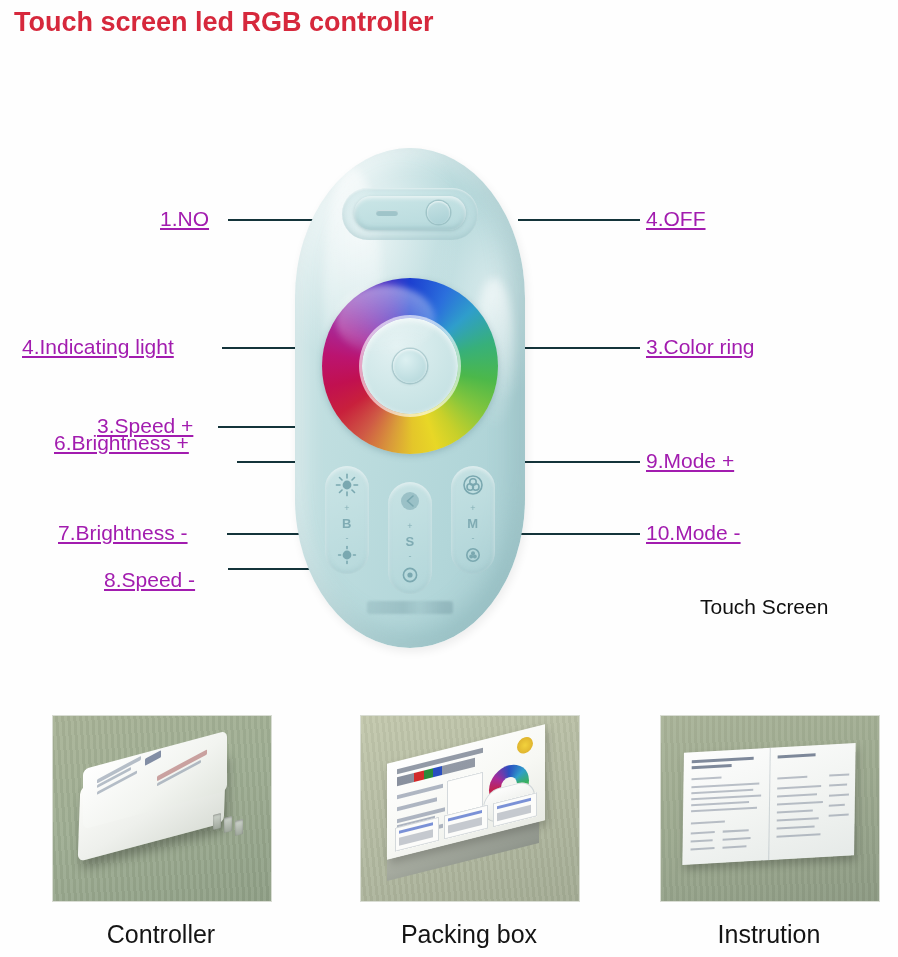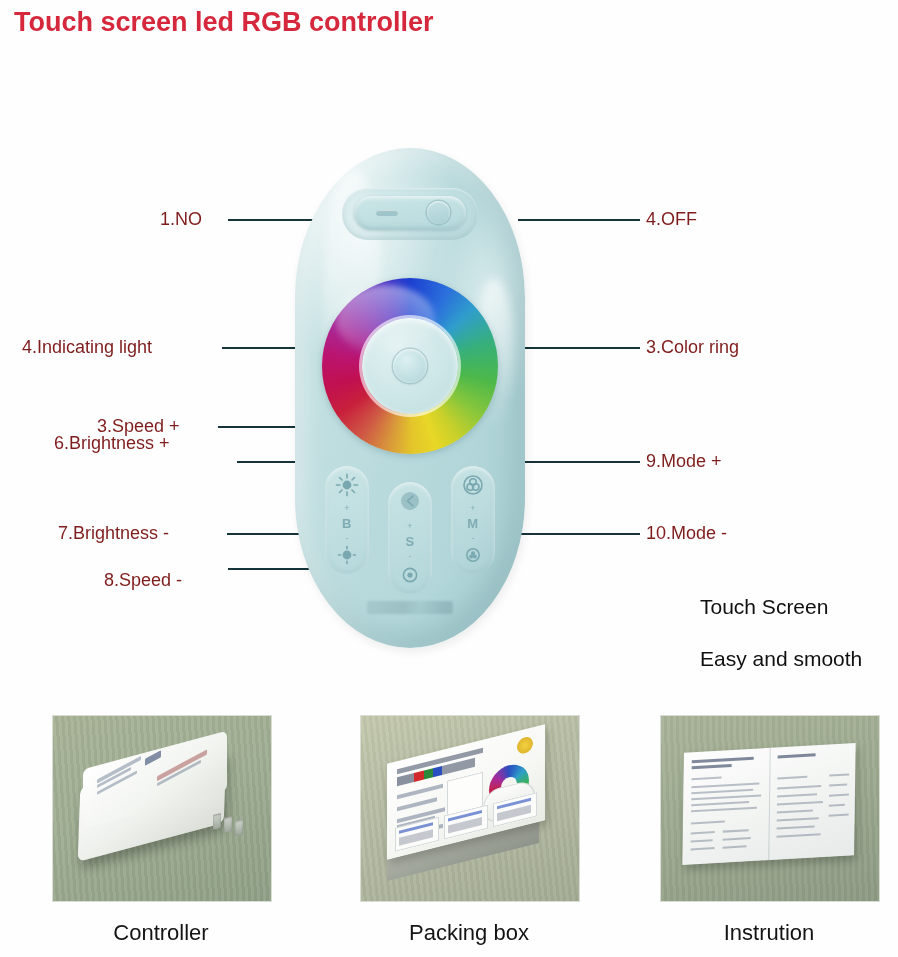--- a/index.html
+++ b/index.html
@@ -39,25 +39,26 @@
     position: absolute;
     left: 0;
     top: 130px;
     width: 898px;
     height: 560px;
   }
 
   
   .label {
     position: absolute;
-    font-size: 18px;
-    color: #7f1d1d;
+    font-size: 21px;
+    color: #a21caf;
     font-family: "Liberation Sans", sans-serif;
     white-space: nowrap;
     line-height: 22px;
+    text-decoration: underline;
   }
 
   
   .lead {
     position: absolute;
     height: 0;
     border-top: 2px solid #14343a;
   }
   .lead-diag {
     position: absolute;
@@ -326,21 +327,21 @@
   .photo {
     position: relative;
     width: 218px;
     height: 185px;
     overflow: hidden;
     border: 1px solid #d9ddd4;
   }
   .caption {
     margin-top: 18px;
     text-align: center;
-    font-size: 22px;
+    font-size: 25px;
     color: #141414;
     font-family: "Liberation Sans", sans-serif;
   }
 
   
   .desk-a {
     position: absolute;
     inset: 0;
     background:
       repeating-linear-gradient(86deg, rgba(255,255,255,0.05) 0 3px, rgba(0,0,0,0.035) 3px 6px),
@@ -643,21 +644,20 @@
           <circle class="ic-fill" cx="11.2" cy="14.6" r="2"></circle>
           <circle class="ic-fill" cx="14.8" cy="14.6" r="2"></circle>
         </svg>
       </div>
     </div>
 
     <div class="brand"></div>
   </div>
 
   <div class="tagline" style="left:700px; top:465px;">Touch Screen</div>
-  <div class="tagline" style="left:700px; top:517px;">Easy and smooth</div>
 </div>
 
 <div id="strip">
 
   <div class="photo-cell" id="cell-0">
     <div class="photo">
       <div class="desk-a"></div>
       <div class="ctrl-body"></div>
       <div class="ctrl-top">
         <div class="ctrl-label" style="left:14px; top:8px;  width:44px; height:4px;"></div>

